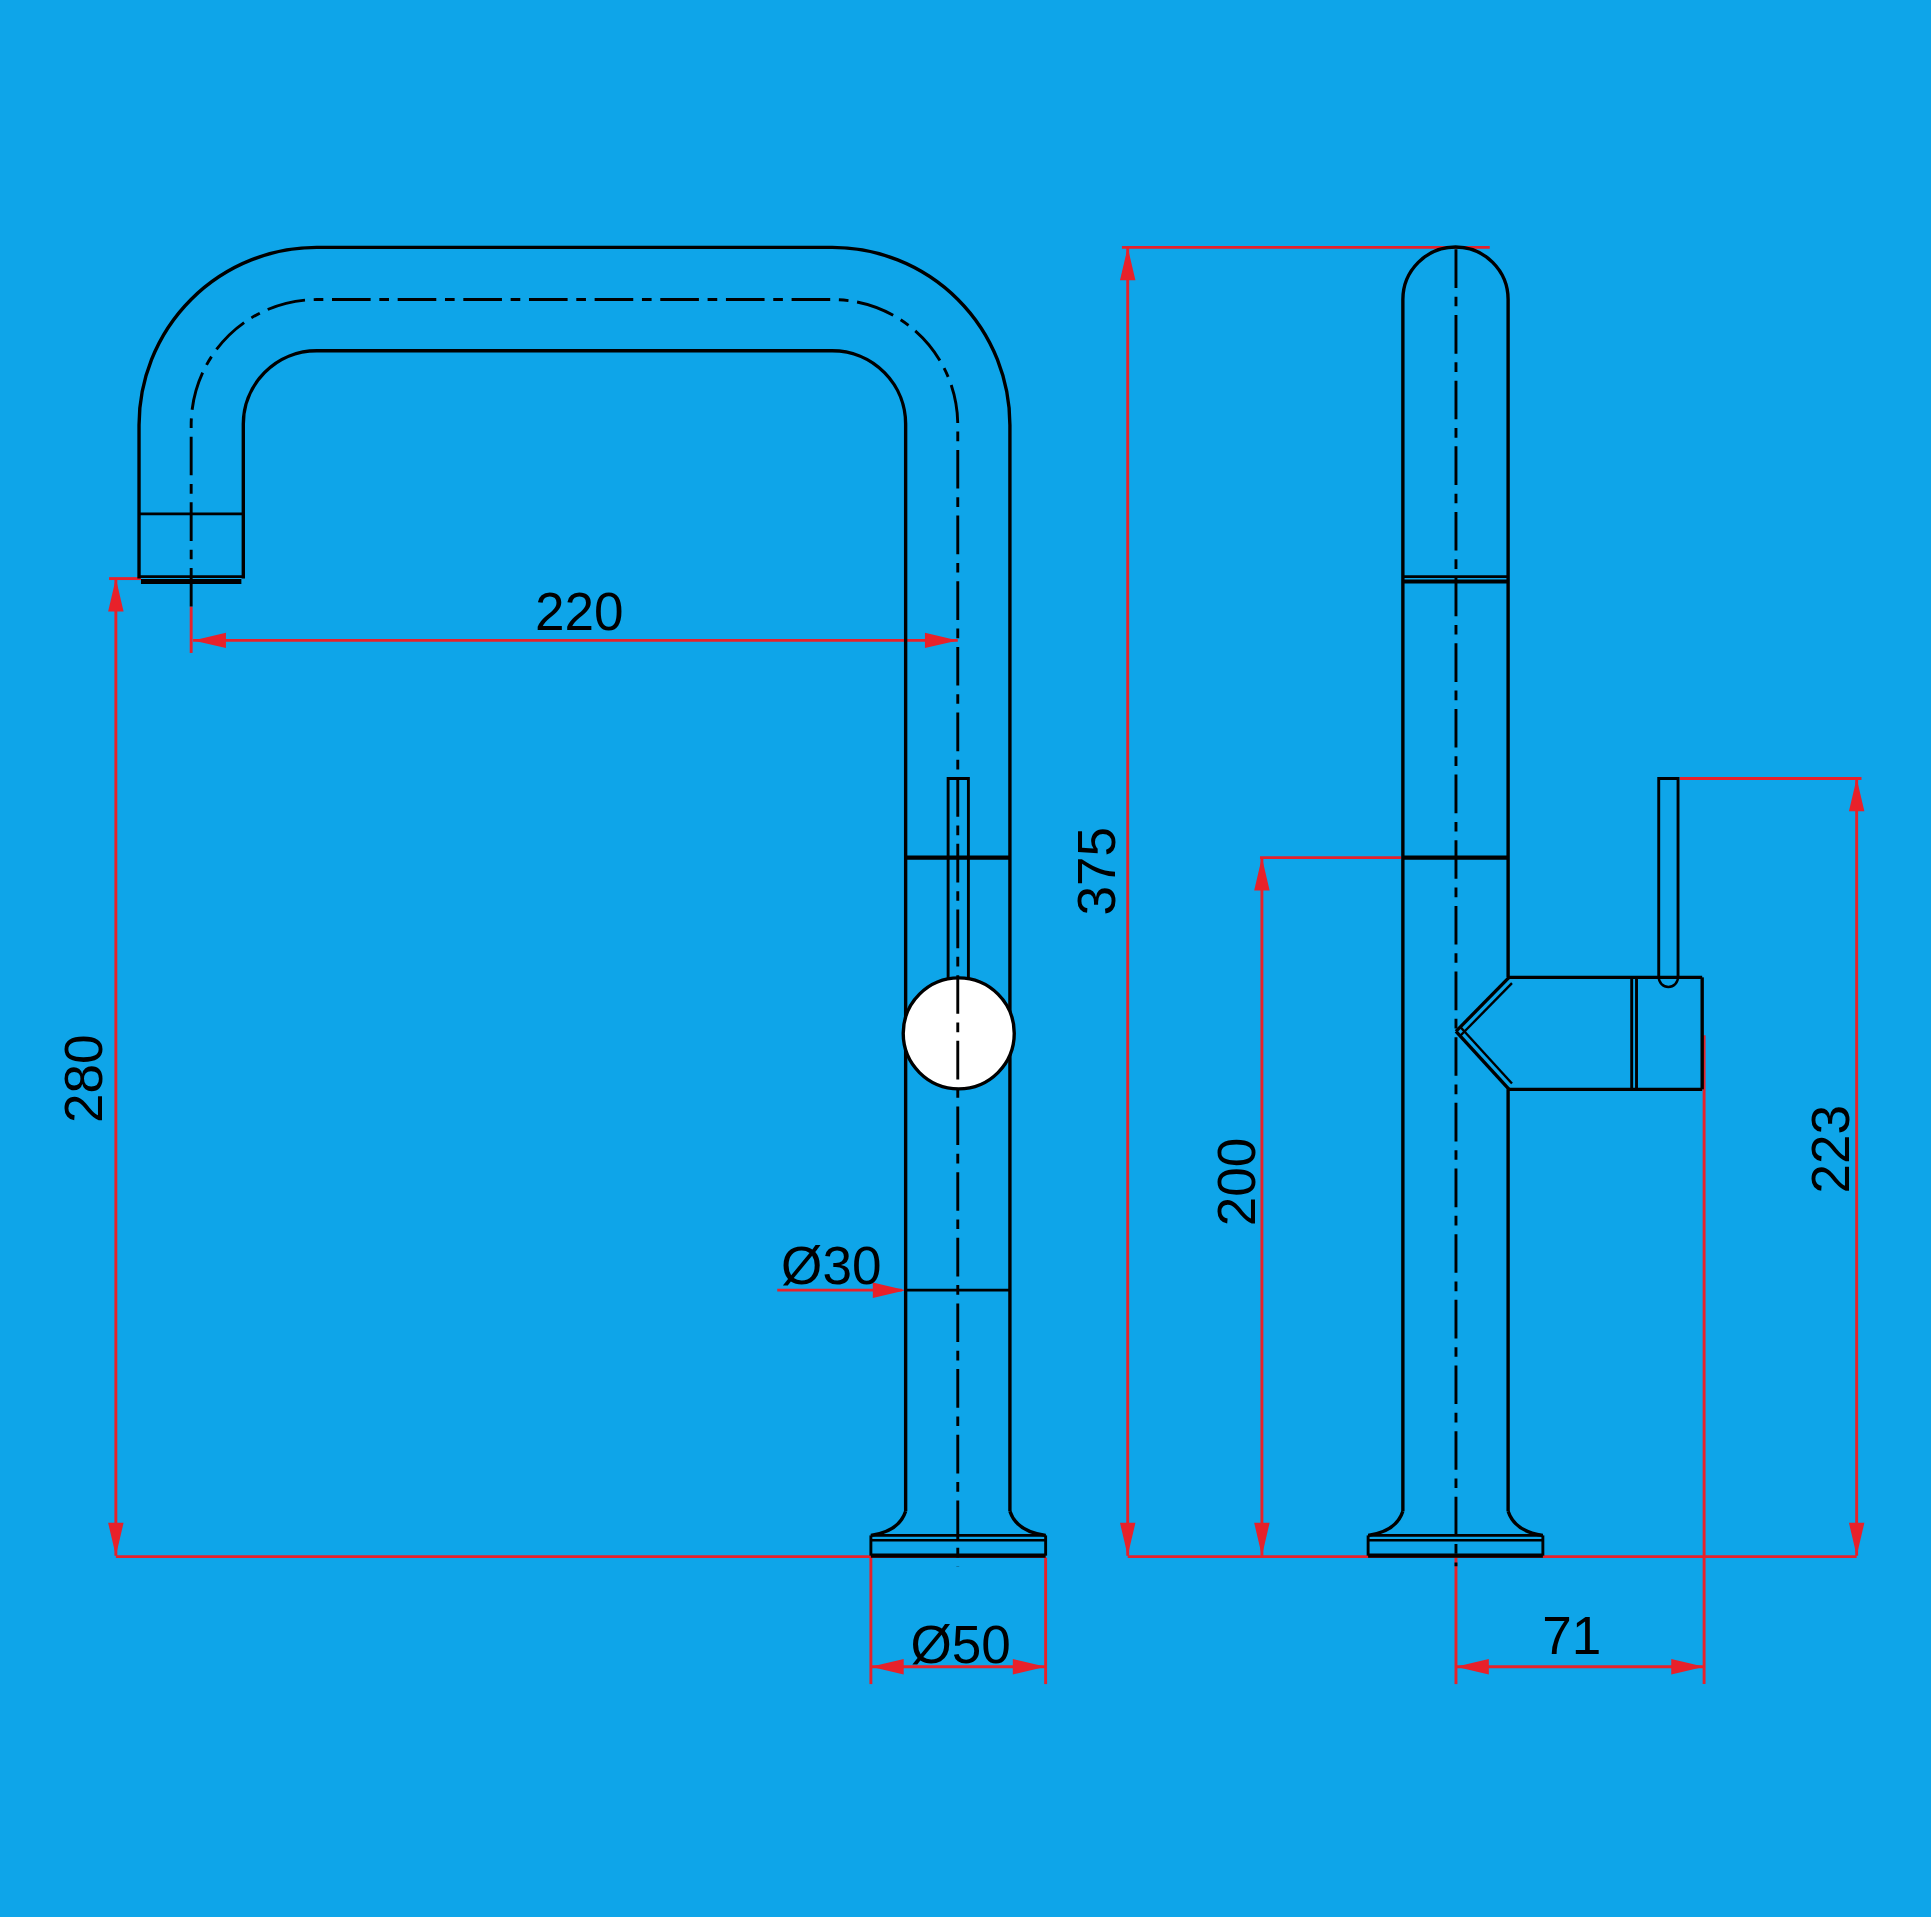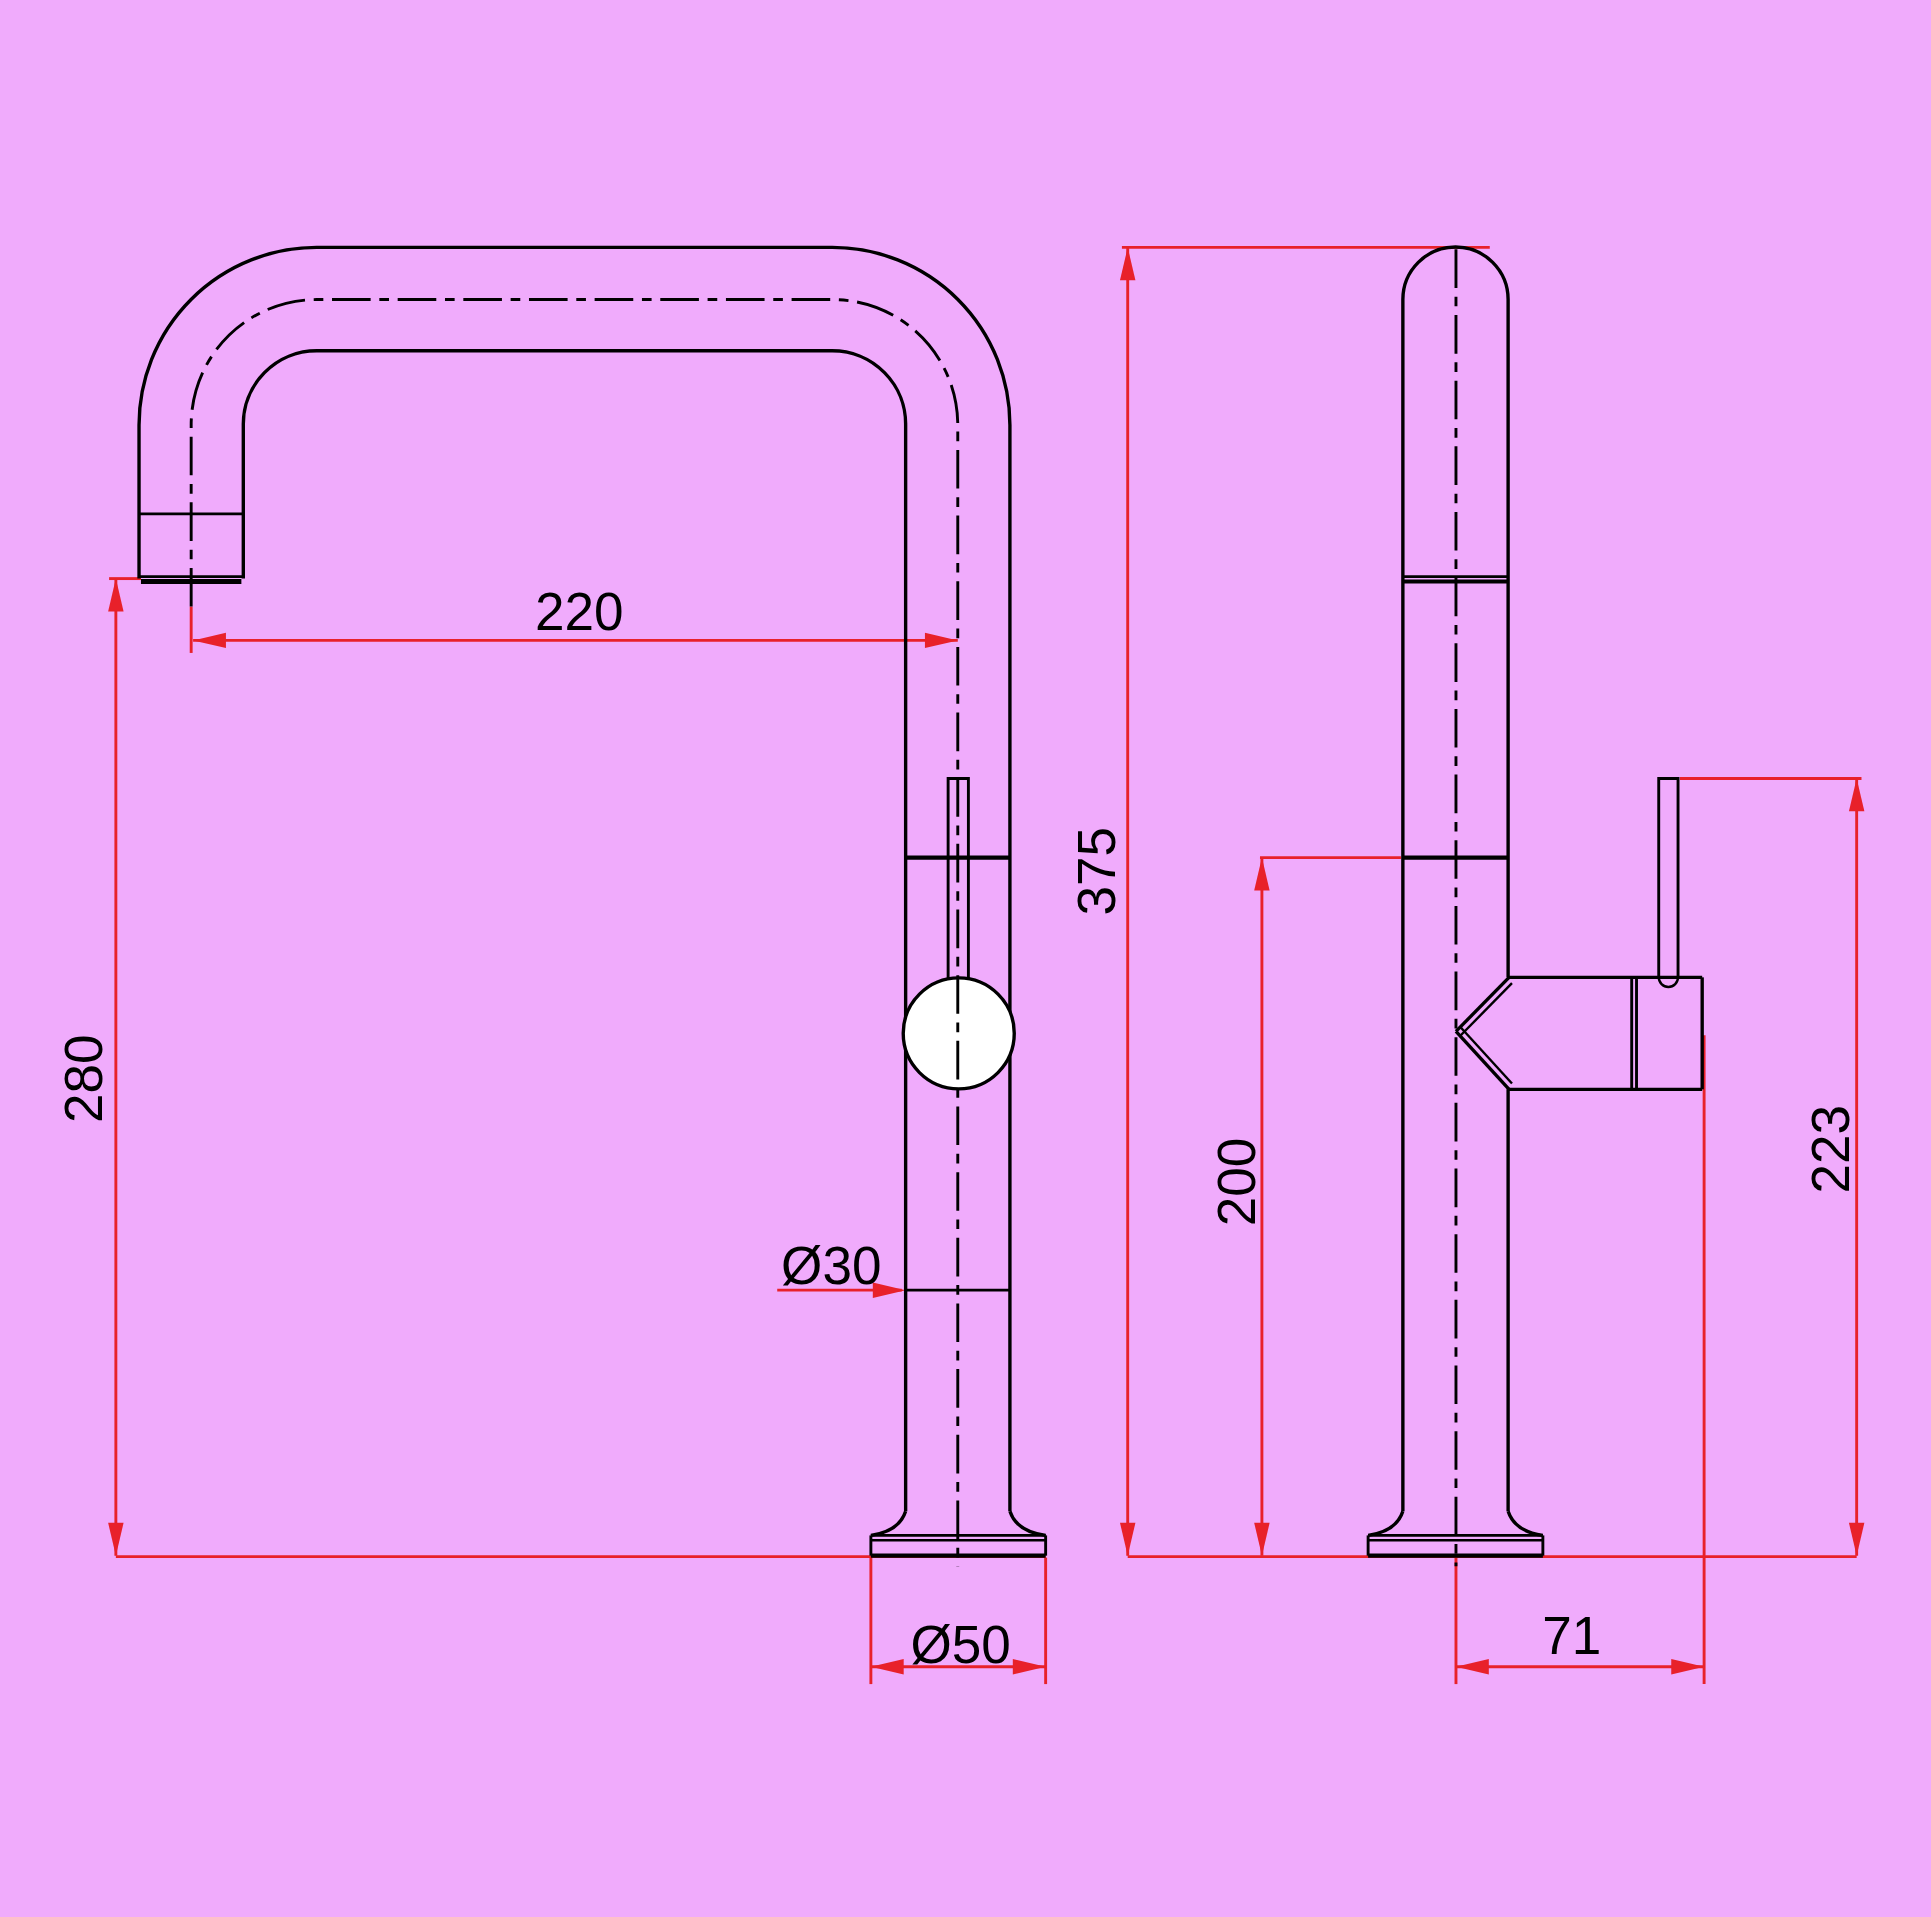--- a/index.html
+++ b/index.html
@@ -1,16 +1,16 @@
 <!DOCTYPE html>
 <html><head>
 <meta charset="utf-8">
 <style>
   html,body{margin:0;padding:0;background:#ffffff;}
-  .stage{position:relative;width:1931px;height:1918px;background:#f0abfc;overflow:hidden;}
+  .stage{position:relative;width:1931px;height:1918px;background:#0ea5e9;overflow:hidden;}
   svg{display:block;}
   text{font-family:"Liberation Sans","DejaVu Sans",sans-serif;fill:#000000;}
   .dim-label{font-size:55px;}
 </style>
 </head>
 <body>
 
 <div class="stage">
 <svg viewBox="0 0 2000 1986" width="1931" height="1918" xmlns="http://www.w3.org/2000/svg">
 

